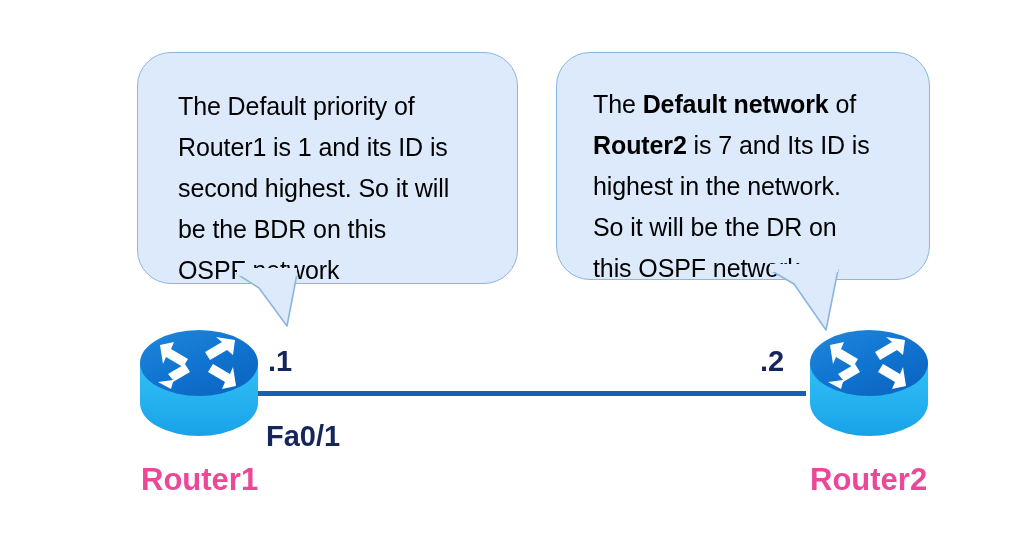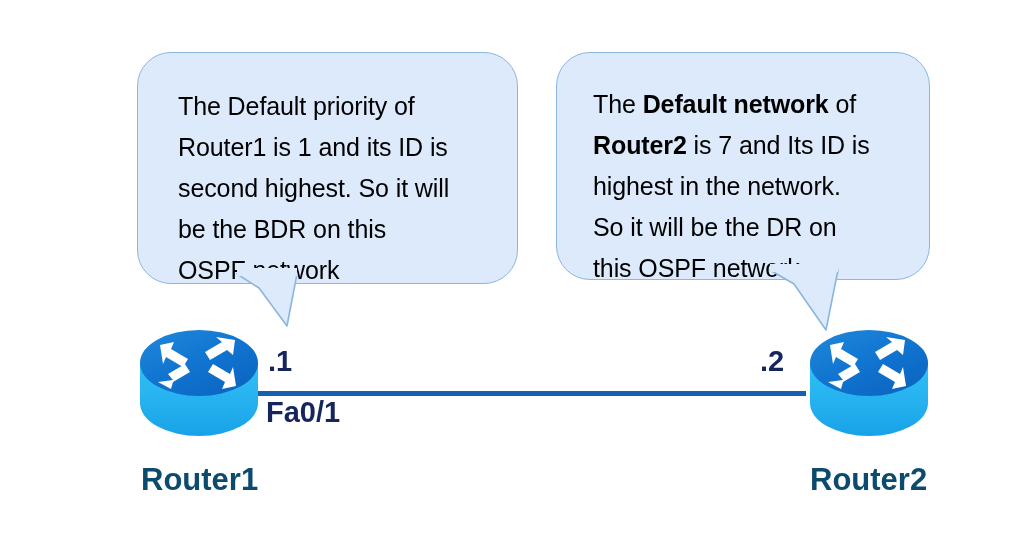--- a/index.html
+++ b/index.html
@@ -69,39 +69,39 @@
   
   .net-label {
     position: absolute;
     font-size: 29px;
     font-weight: 700;
     color: #16265c;
     white-space: nowrap;
     z-index: 2;
   }
   #ip-left    { left: 268px; top: 345px; }
-  #if-left    { left: 266px; top: 396px; }
+  #if-left    { left: 266px; top: 420px; }
   #ip-right   { left: 760px; top: 345px; }
   #if-right   { left: 612px; top: 404px; }
 
   
   .router {
     position: absolute;
     width: 122px;
     height: 130px;
     z-index: 5;
   }
   #router1-node { left: 138px; top: 318px; }
   #router2-node { left: 808px; top: 318px; }
 
   .router-name {
     position: absolute;
     font-size: 31px;
     font-weight: 700;
-    color: #0c4a6e;
+    color: #ec4899;
     white-space: nowrap;
     z-index: 5;
   }
   #router1-name { left: 141px; top: 462px; }
   #router2-name { left: 810px; top: 462px; }
 </style>
 </head>
 <body>
 
 <div id="canvas">

